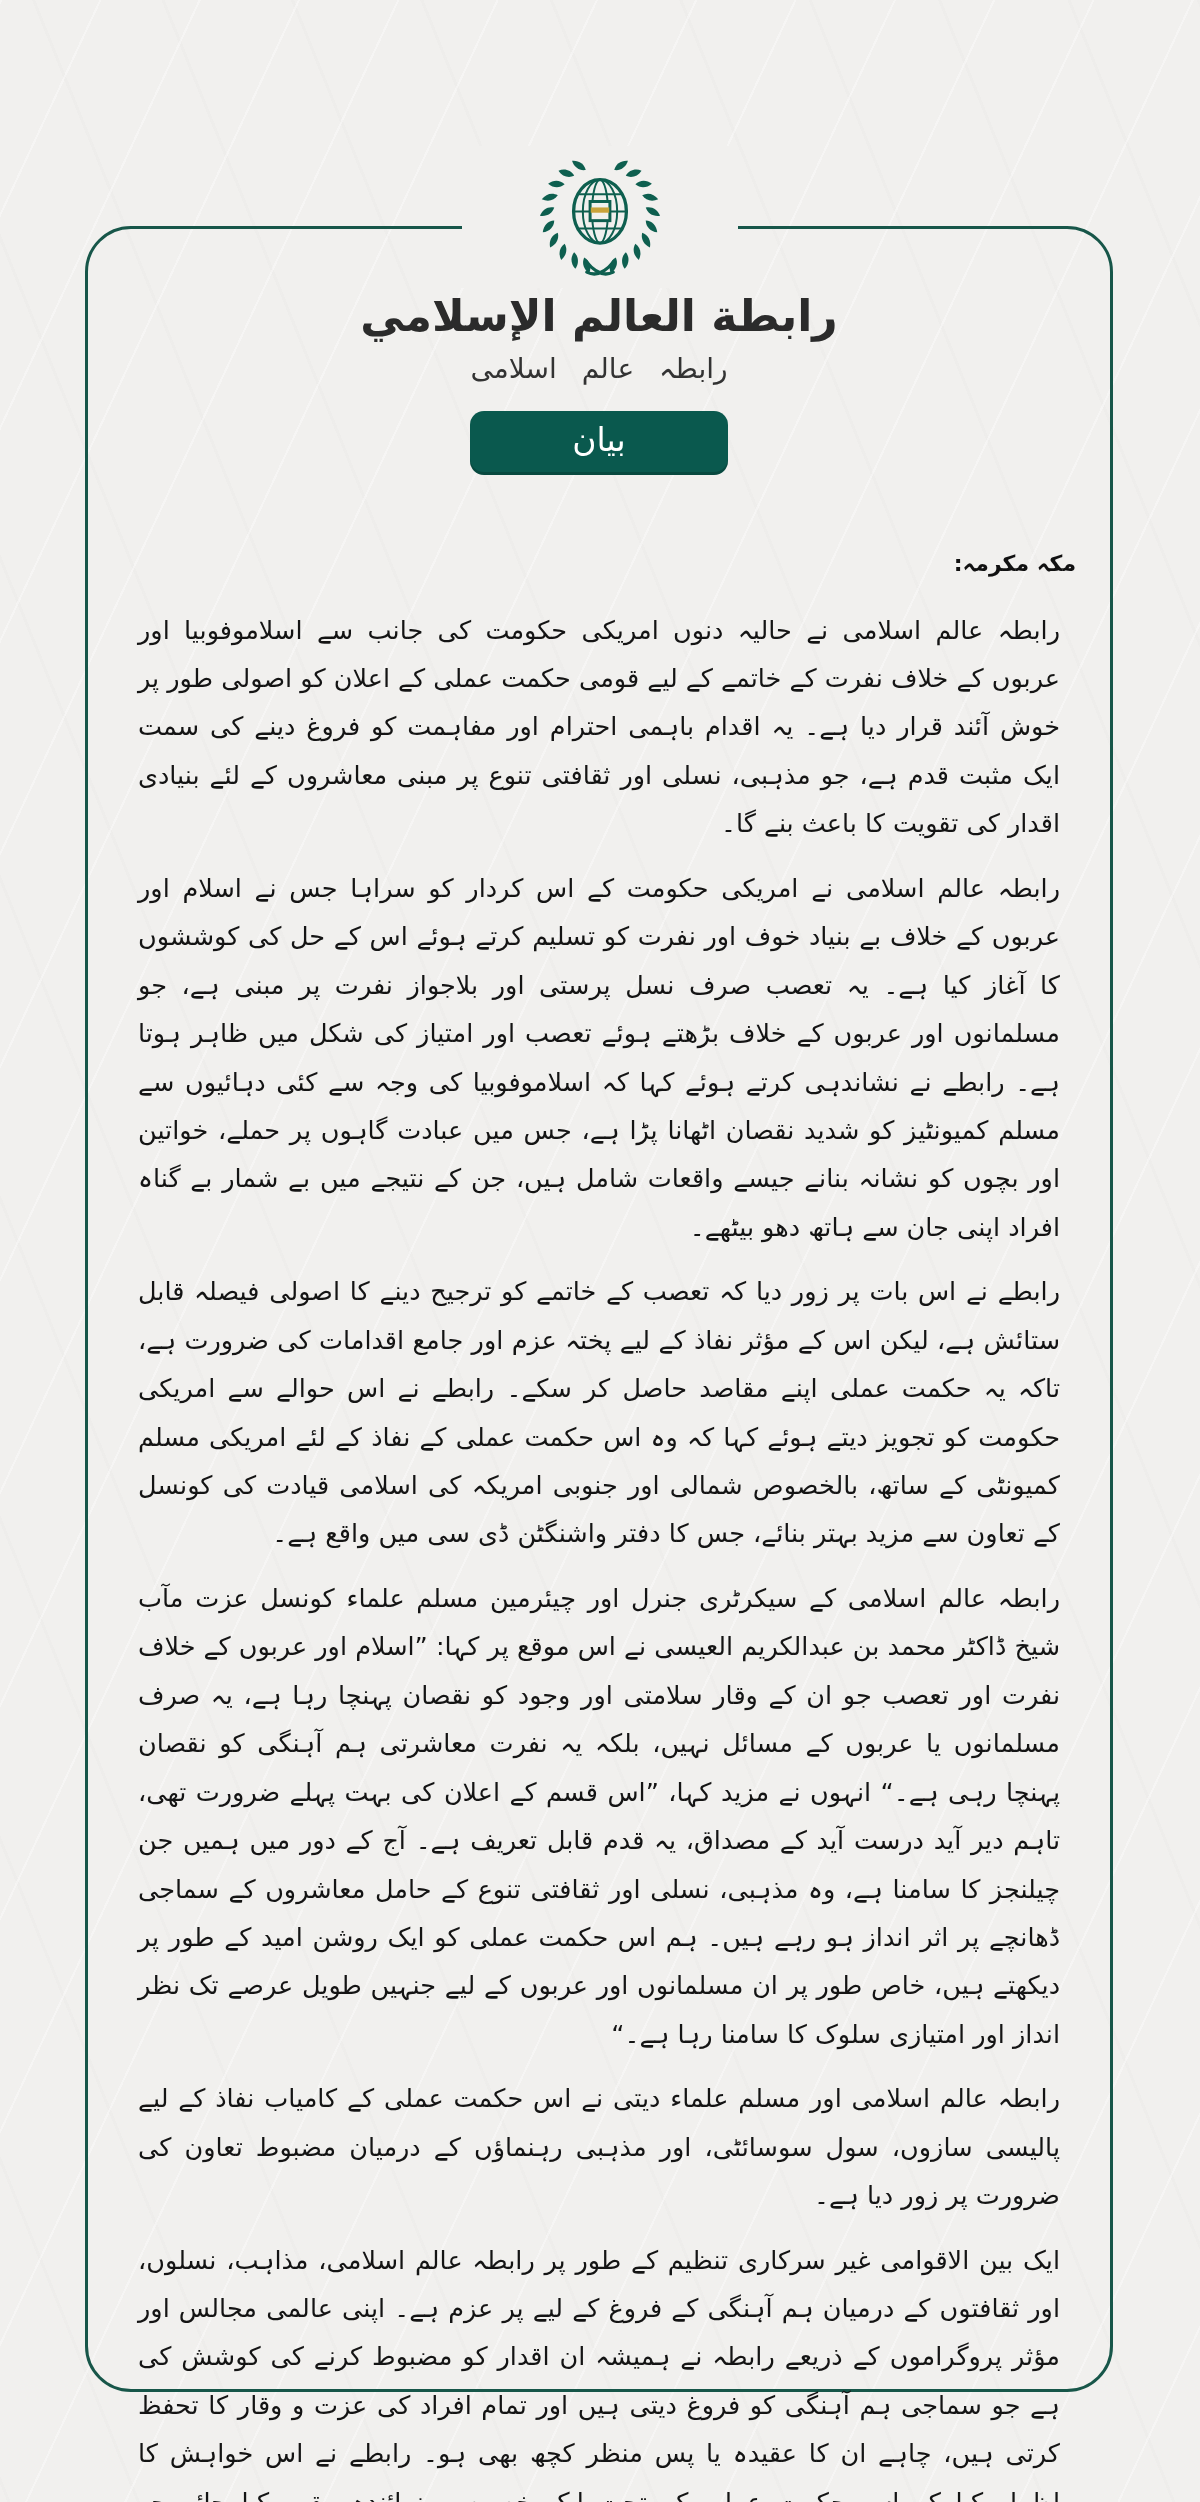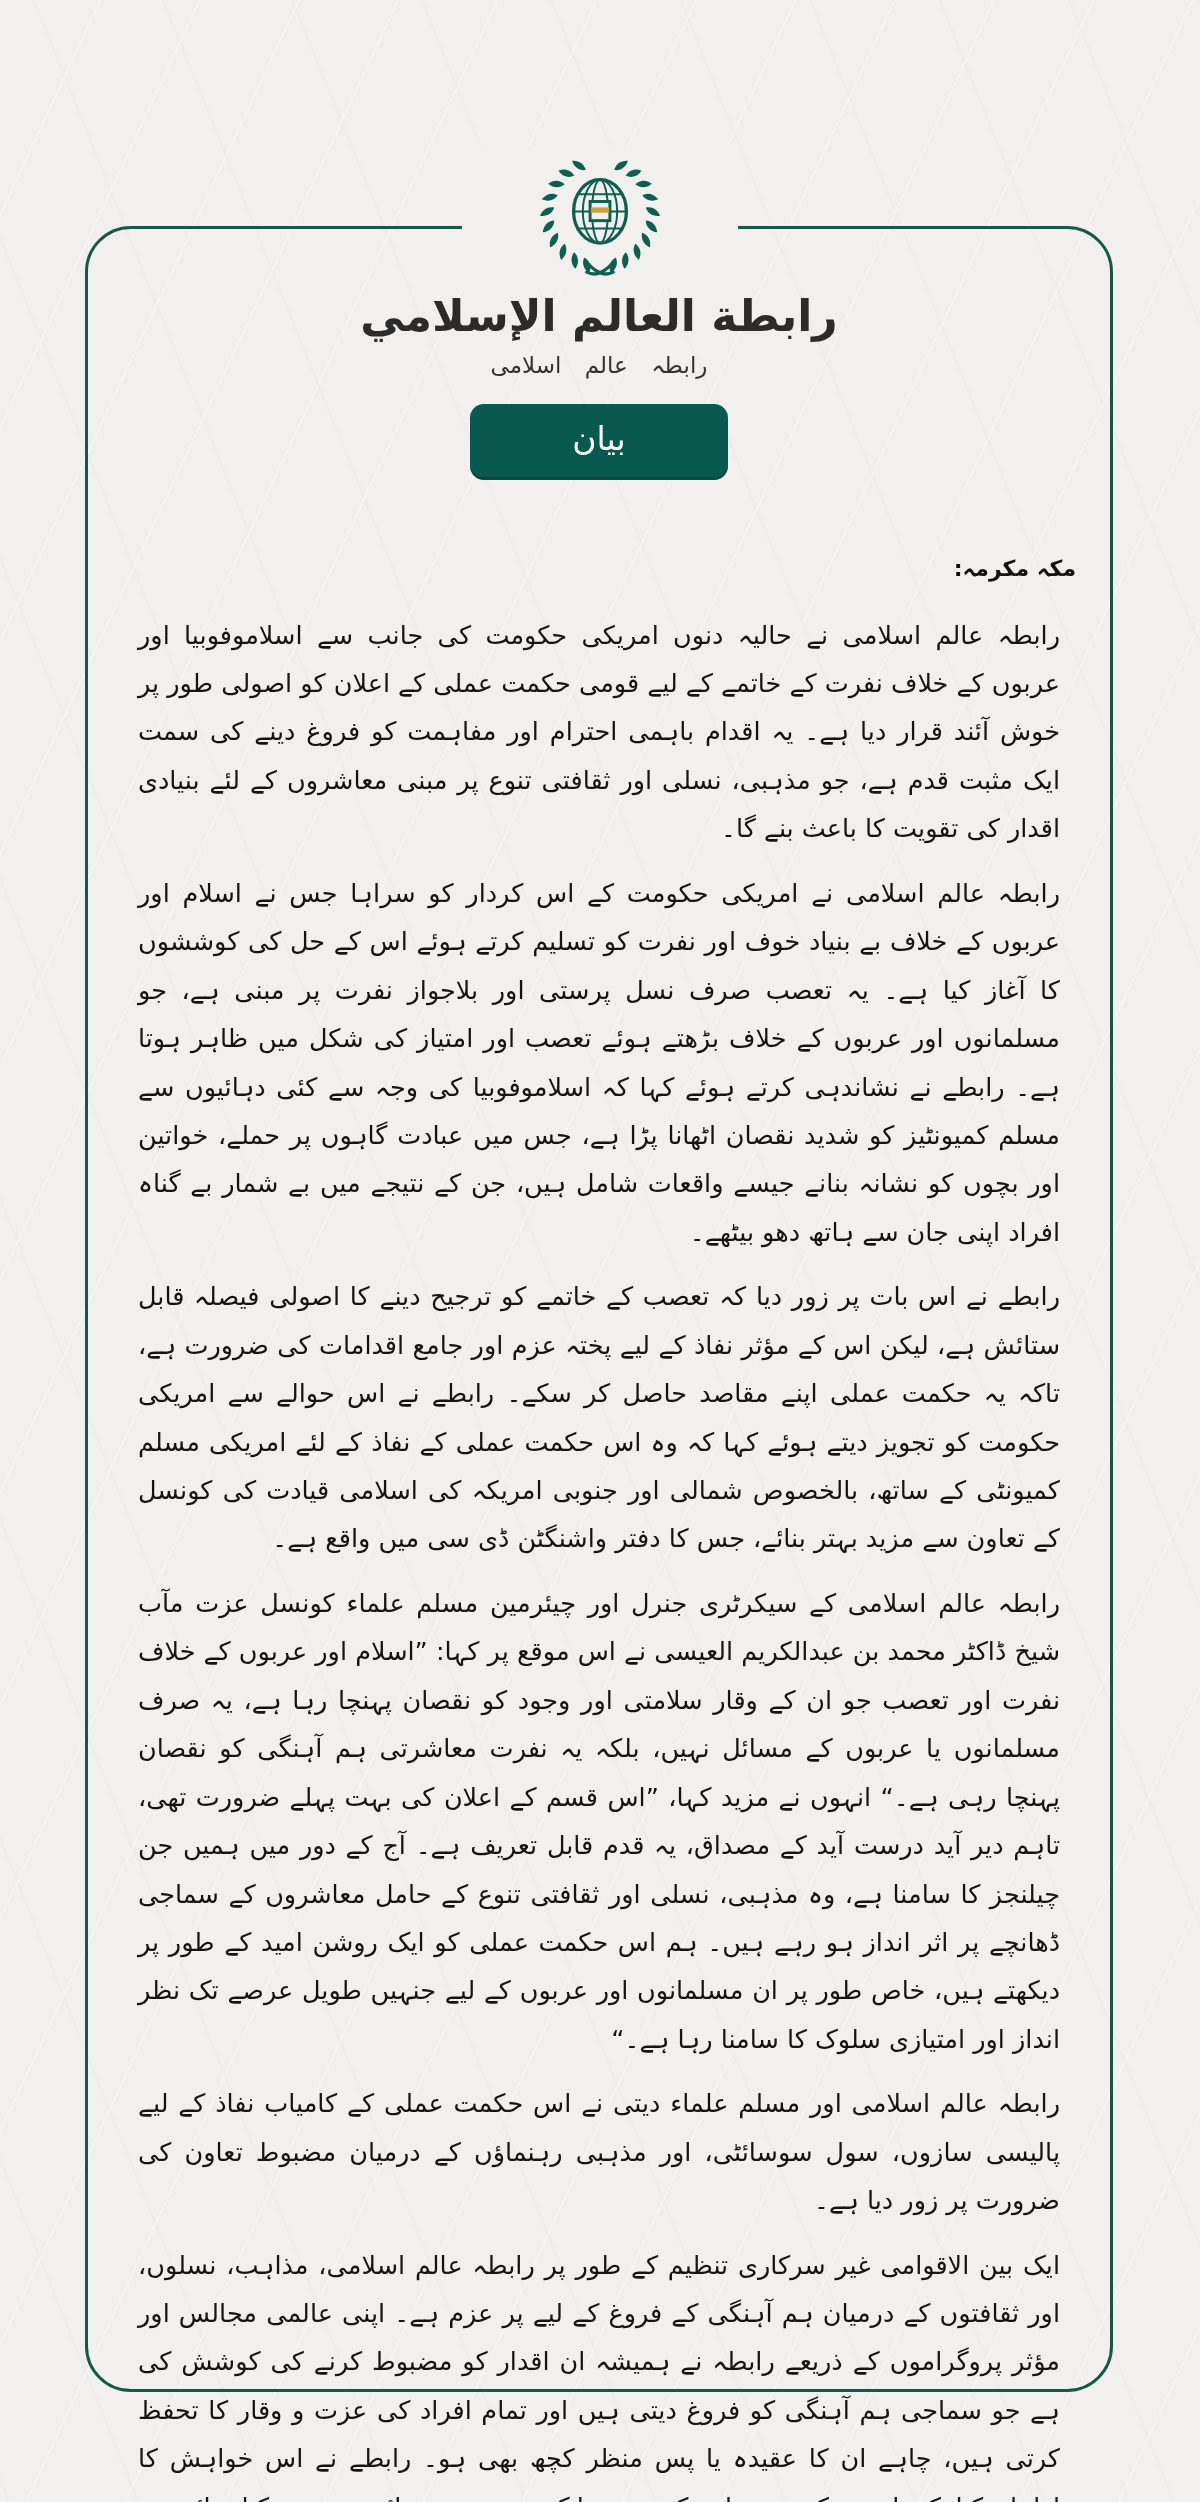--- a/index.html
+++ b/index.html
@@ -28,26 +28,26 @@
     width:276px;display:flex;justify-content:center;
     background:#f1f0ee;z-index:3;padding:2px 0 0 0;
   }
 
   .masthead{margin-top:62px;text-align:center;}
   .calligraphy{
     font-size:44px;font-weight:bold;color:#2b2b2b;line-height:1.15;
     letter-spacing:0px;direction:rtl;
   }
   .subtitle{
-    margin-top:10px;font-size:23px;color:#333;direction:rtl;
+    margin-top:10px;font-size:28px;color:#333;direction:rtl;
     word-spacing:16px;
   }
 
   .banner{
-    width:258px;height:76px;margin:26px auto 0 auto;
+    width:258px;height:64px;margin:26px auto 0 auto;
     background:#0a594e;border-radius:14px;
     box-shadow:inset 0 -3px 0 rgba(0,0,0,.18);
     display:flex;align-items:center;justify-content:center;
   }
   .banner-label{color:#ffffff;font-size:33px;direction:rtl;padding-bottom:6px;}
 
   .dateline{
     margin:76px 34px 0 34px;direction:rtl;text-align:right;
     font-size:22px;font-weight:bold;color:#111;
   }

